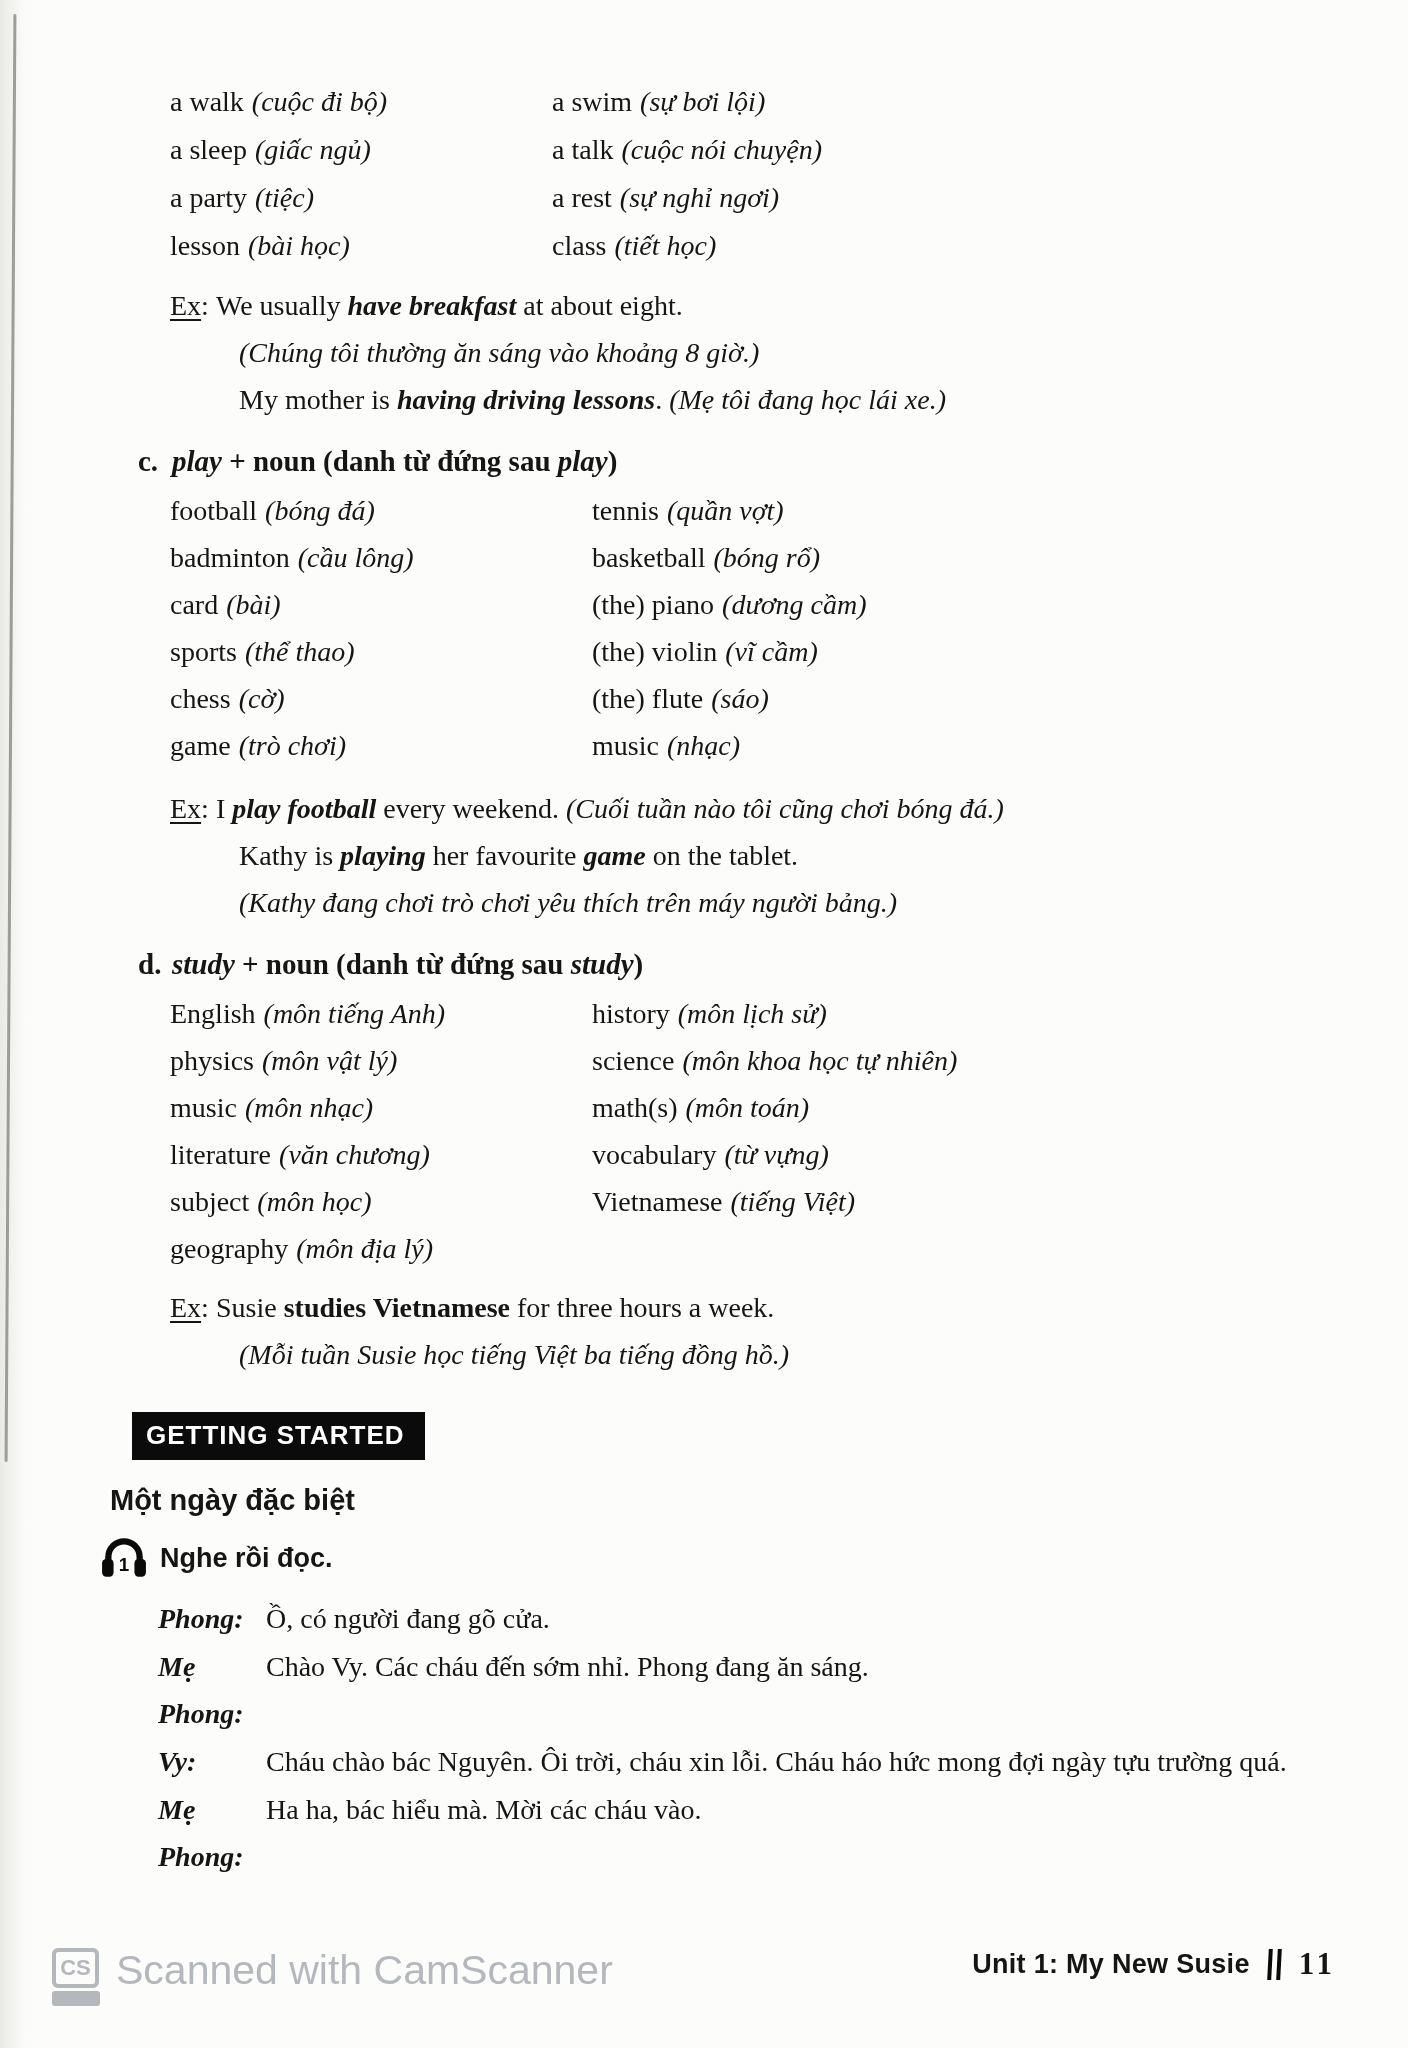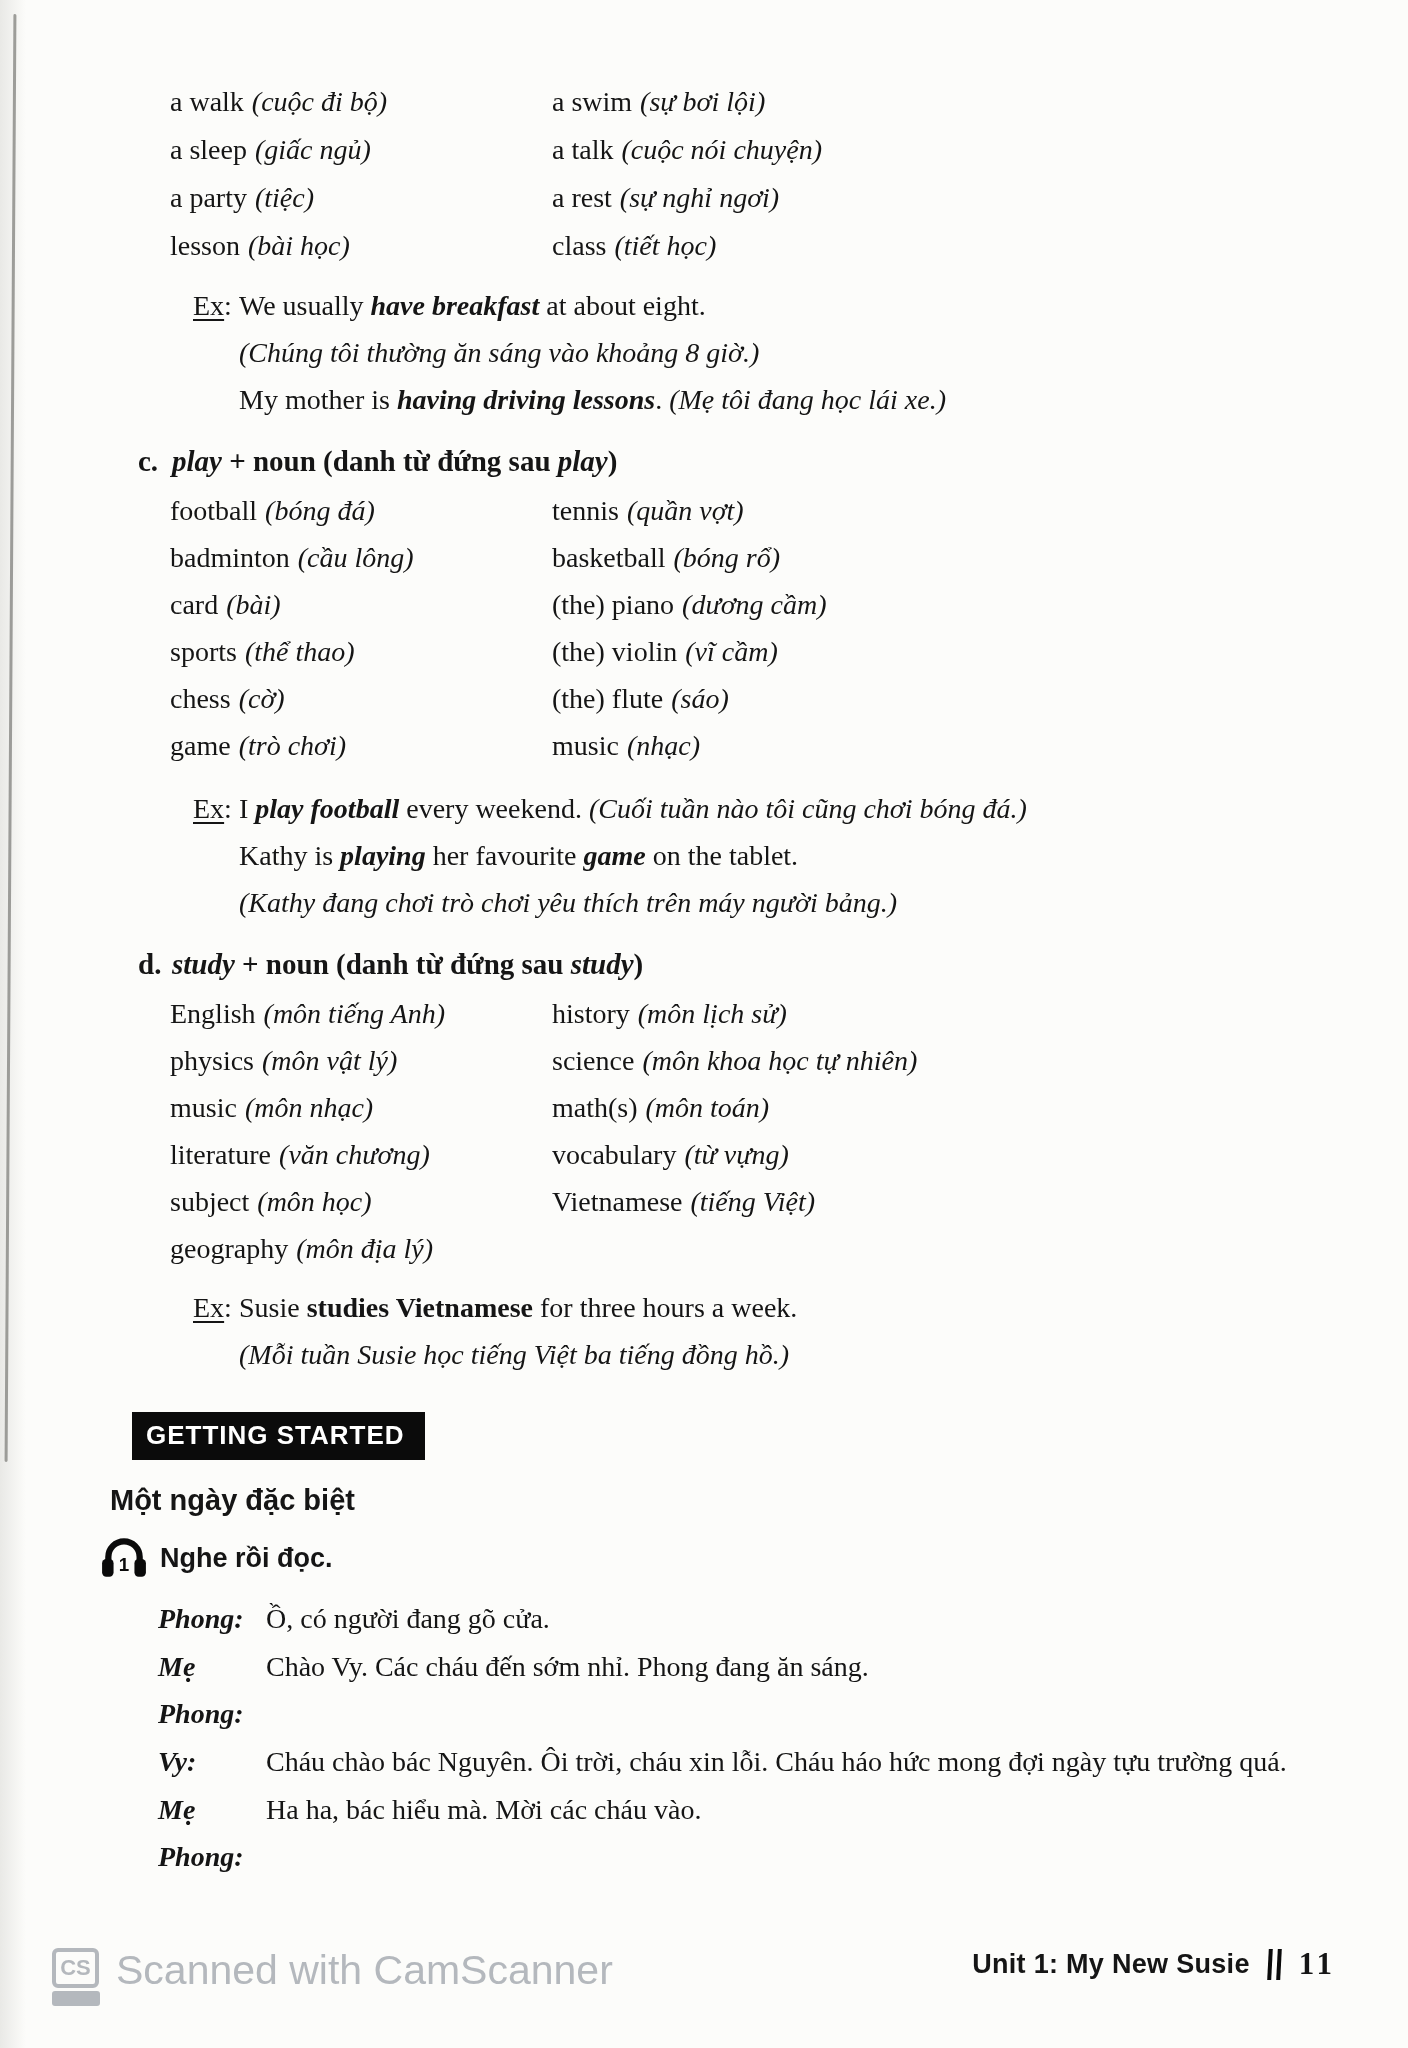--- a/index.html
+++ b/index.html
@@ -17,29 +17,29 @@
   .vocab{display:flex;margin-left:170px;font-size:28px;}
   .vocab .colL{width:382px;}
   .vocab .colR{flex:1;}
   .vrow{line-height:48px;white-space:nowrap;}
   .lh47 .vrow{line-height:47px;}
   .vi{font-style:italic;margin-left:8px;}
 
   
   .ex{margin-left:170px;font-size:28px;}
   .ex .row{display:flex;}
-  .ex .label{width:46px;flex:none;line-height:47px;margin-left:23px;}
+  .ex .label{width:46px;flex:none;line-height:47px;}
   .ex .line{line-height:47px;white-space:nowrap;}
   .ex .cont{margin-left:69px;}
 
   
   .sec-head{display:flex;margin-left:138px;font-size:29px;font-weight:bold;line-height:48px;}
   .sec-head .letter{width:34px;flex:none;}
 
-  .mt12{margin-top:12px;} .mt14{margin-top:14px;} .mt16{margin-top:16px;} .mt2{margin-top:2px;}
+  .mt12{margin-top:12px;} .mt14{margin-top:14px;} .mt16{margin-top:16px;} .mt2{margin-top:2px;gap:40px;}
 
   
   .sol{position:relative;margin:26px 0 0 108px;height:52px;line-height:52px;white-space:nowrap;
        font-family:"Liberation Sans",sans-serif;font-size:30px;font-weight:bold;}
   .sol .frame{position:absolute;left:-6px;top:-3px;width:492px;height:48px;
               border:9px solid #070707;border-right:none;filter:blur(3px);transform:rotate(-.2deg);
               -webkit-mask-image:linear-gradient(to right,#000 72%,transparent);
               mask-image:linear-gradient(to right,#000 72%,transparent);}
   .sol .txt{position:relative;}
   .sol .sub{font-style:italic;margin-left:10px;}

